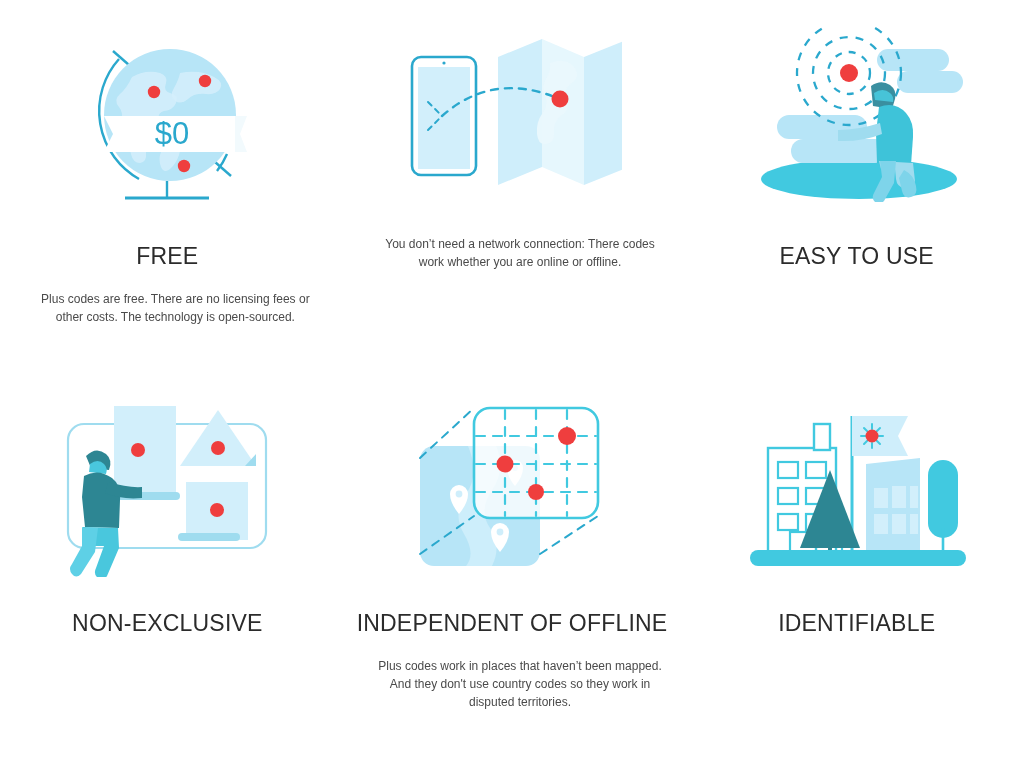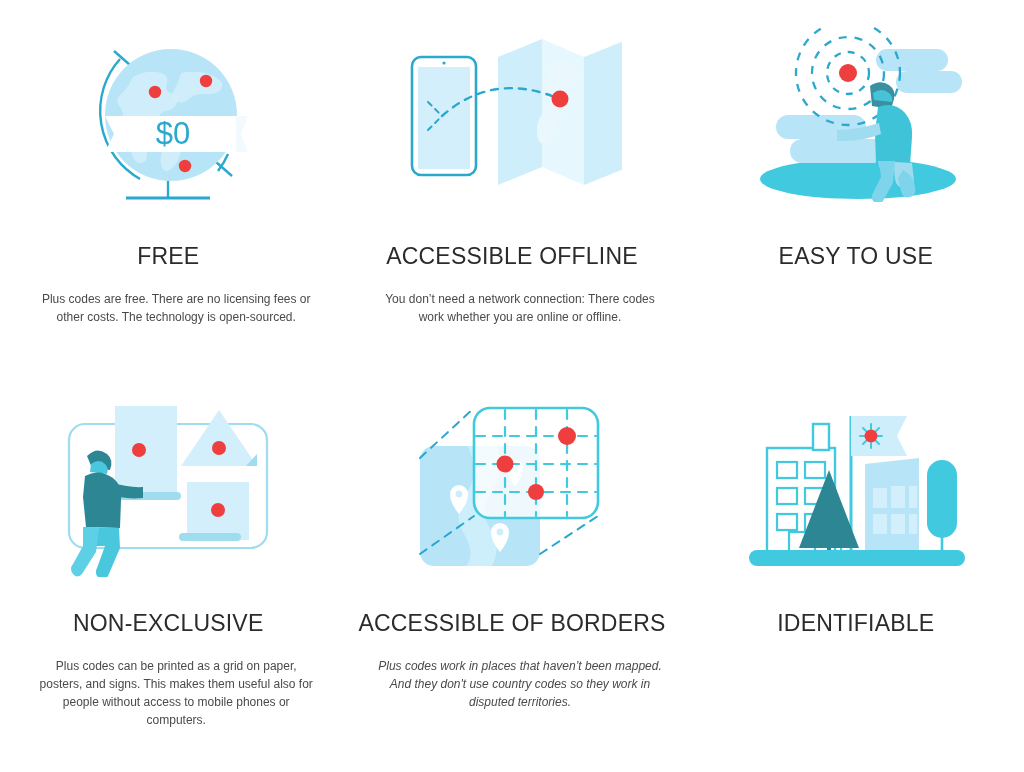--- a/index.html
+++ b/index.html
@@ -53,21 +53,21 @@
   .card-body {
     font-size: 12px;
     line-height: 1.49;
     color: #4a4a4a;
     text-align: center;
     margin: 22px 0 0 16px;
     max-width: 292px;
   }
   .cell.r2 .card-title { margin-top: 22px; }
   .cell.r2 .card-body  { max-width: 300px; }
-  .cell.wide .card-body { max-width: 300px; font-style: italic; }
+  .cell.wide .card-body { max-width: 300px; }
 </style>
 </head>
 <body>
 
 <div class="grid">
 
   <div class="cell">
     <div class="art">
       <svg width="180" height="190" viewBox="0 0 180 190">
 
@@ -112,21 +112,20 @@
 
         <g stroke="#2aa8cd" stroke-width="2" stroke-dasharray="5 5" fill="none" stroke-linecap="round">
           <path d="M26 75 L40 89"></path>
           <path d="M26 103 L40 89"></path>
         </g>
 
         <path d="M40 89 q52 -46 120 -16" fill="none" stroke="#2aa8cd" stroke-width="2.4" stroke-dasharray="7 7" stroke-linecap="round"></path>
         <circle cx="158" cy="72" r="8.5" fill="#ef3e3e"></circle>
       </svg>
     </div>
-    <div class="card-title">ACCESSIBLE OFFLINE</div>
     <div class="card-body">You don’t need a network connection: There codes work whether you are online or offline.</div>
   </div>
 
   <div class="cell">
     <div class="art">
       <svg width="215" height="175" viewBox="0 0 215 175">
 
         <ellipse cx="110" cy="152" rx="98" ry="20" fill="#41c9e0"></ellipse>
 
         <rect x="128" y="22" width="72" height="22" rx="11" fill="#b7e5f7"></rect>
@@ -171,21 +170,20 @@
 
         <path d="M26 54 q10 -10 20 -2 q7 6 3 16 l-18 -2z" fill="#2d8693"></path>
         <path d="M30 62 q8 -6 14 0 q4 4 2 10 l-17 -2z" fill="#49c7dd"></path>
         <path d="M24 74 q14 -8 28 2 q9 7 8 22 l-1 28 l-34 -1 l-3 -30z" fill="#2d8693"></path>
         <path d="M48 80 q20 6 34 5 l0 11 q-20 2 -37 -5z" fill="#2d8693"></path>
         <path d="M22 125 l36 1 l1 20 l-12 28 q-4 6 -9 2 q-5 -4 -2 -10 l8 -22 l-12 0z" fill="#49c7dd"></path>
         <path d="M22 126 l16 0 l-3 24 l-14 22 q-5 5 -9 0 q-4 -5 0 -10 l10 -18z" fill="#5ed0e6"></path>
       </svg>
     </div>
     <div class="card-title">NON-EXCLUSIVE</div>
-    <div class="card-body">Plus codes can be printed as a grid on paper, posters, and signs. This makes them useful also for people without access to mobile phones or computers.</div>
   </div>
 
   <div class="cell r2 wide">
     <div class="art">
       <svg width="200" height="175" viewBox="0 0 200 175">
 
         <rect x="8" y="44" width="120" height="120" rx="14" fill="#b7e5f7"></rect>
         <path d="M56 44 q12 28 -2 48 q-14 20 -2 40 q12 20 2 32 l26 0 q10 -20 -2 -38 q-12 -18 2 -38 q14 -20 4 -44z" fill="#cfeefb" opacity="0.9"></path>
 
         <path d="M38 92 a9 9 0 0 1 18 0 q0 9 -9 20 q-9 -11 -9 -20z" fill="#ffffff"></path>
@@ -208,21 +206,21 @@
           <line x1="155" y1="8" x2="155" y2="114"></line>
           <line x1="64" y1="34" x2="184" y2="34"></line>
           <line x1="64" y1="62" x2="184" y2="62"></line>
           <line x1="64" y1="90" x2="184" y2="90"></line>
         </g>
         <circle cx="155" cy="34" r="9" fill="#ef3e3e"></circle>
         <circle cx="93" cy="62" r="8.5" fill="#ef3e3e"></circle>
         <circle cx="124" cy="90" r="8" fill="#ef3e3e"></circle>
       </svg>
     </div>
-    <div class="card-title">ACCESSIBLE OF BORDERS</div>
+    <div class="card-title">INDEPENDENT OF OFFLINE</div>
     <div class="card-body">Plus codes work in places that haven’t been mapped. And they don't use country codes so they work in disputed territories.</div>
   </div>
 
   <div class="cell r2">
     <div class="art">
       <svg width="230" height="175" viewBox="0 0 230 175">
 
         <rect x="26" y="46" width="68" height="104" fill="#ffffff" stroke="#41c9e0" stroke-width="2.4"></rect>
         <rect x="72" y="22" width="16" height="26" fill="#ffffff" stroke="#41c9e0" stroke-width="2.4"></rect>
         <g fill="none" stroke="#41c9e0" stroke-width="2.2">

